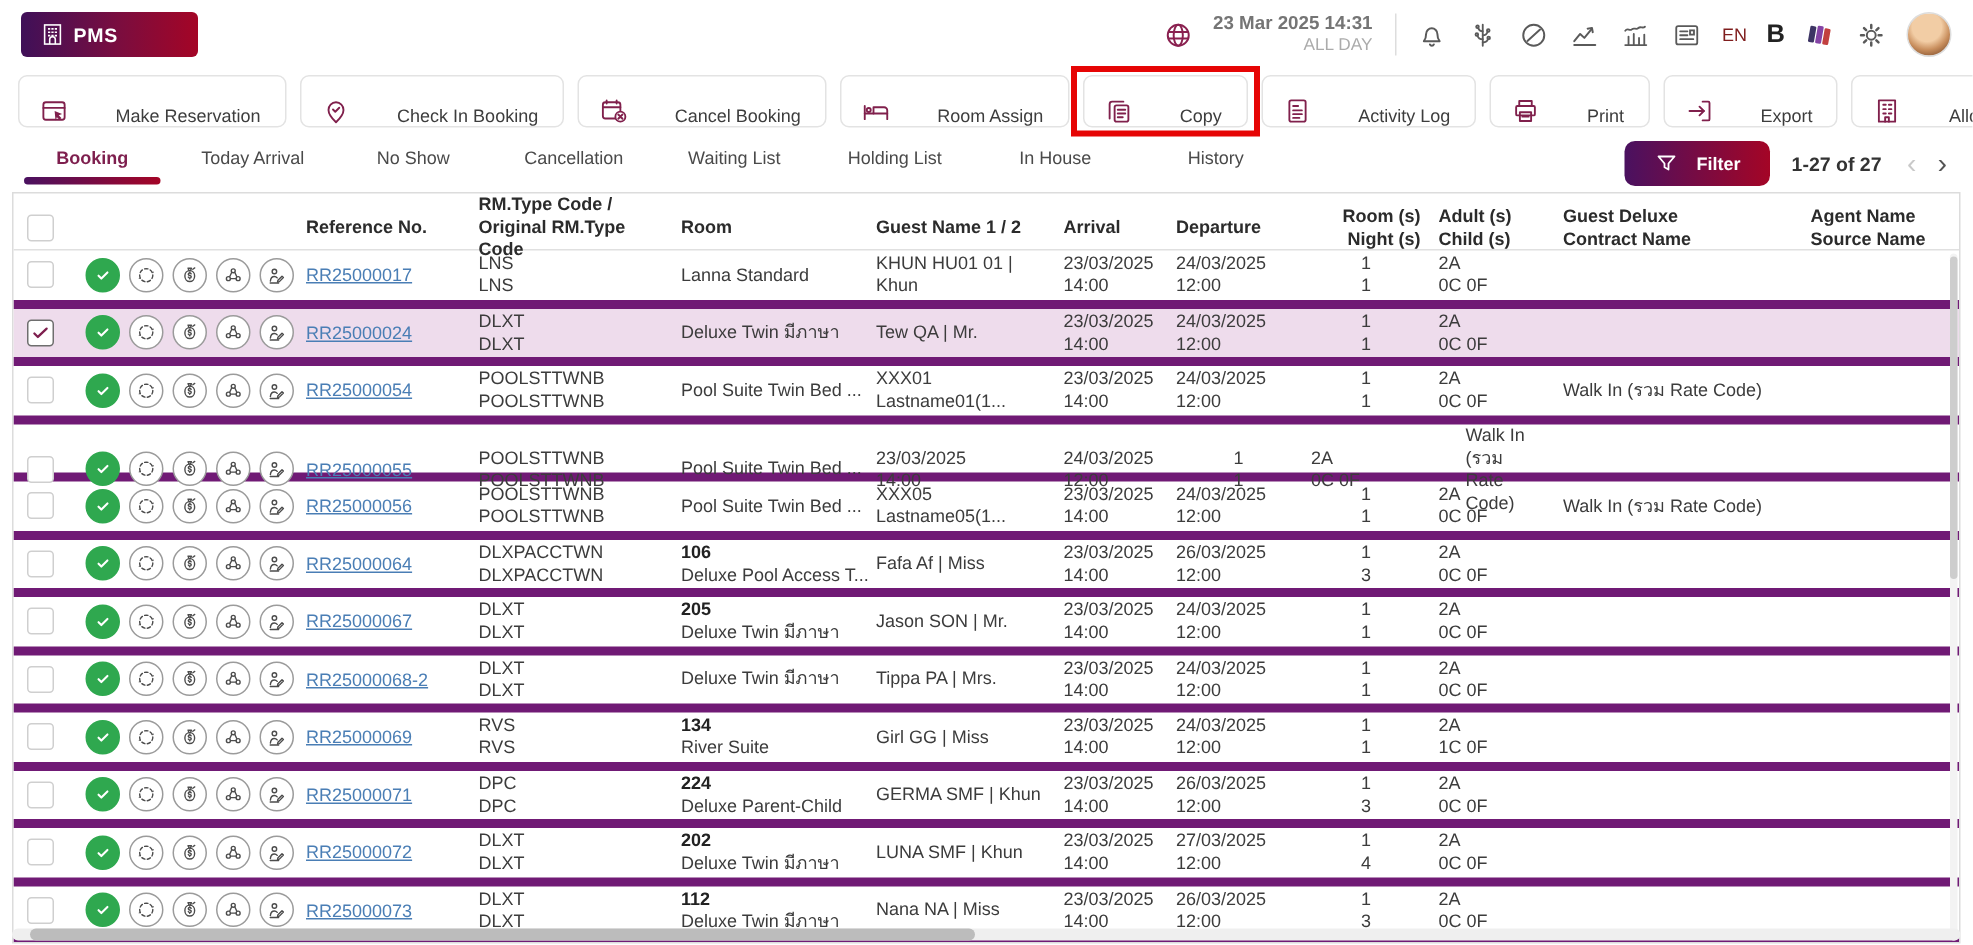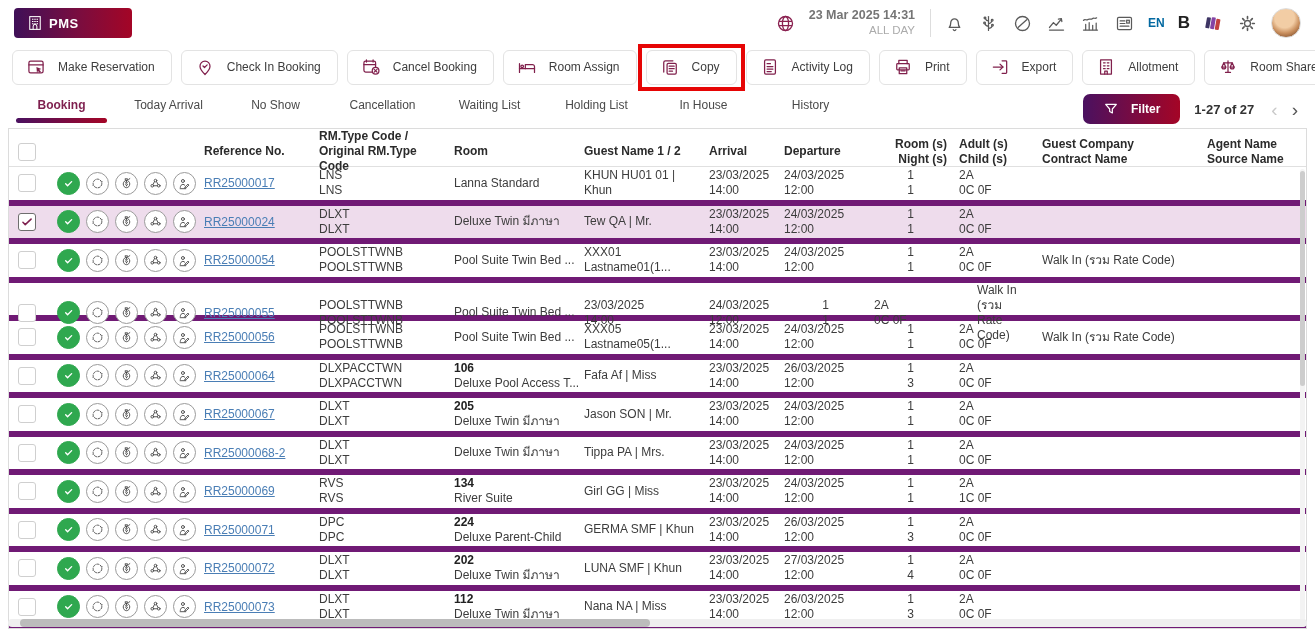--- a/index.html
+++ b/index.html
@@ -13,28 +13,28 @@
   .logo .icn svg{ width:18px;height:18px; }
   .logo-label { font-size:13px; font-weight:700; letter-spacing:.5px; }
   .top-right { display:flex; align-items:center; gap:13px; }
   .icn { display:inline-flex; align-items:center; justify-content:center; color:#5a5a5a; }
   .icn svg { width:21px; height:21px; }
   .globe { color:#8a2150; }
   .dt-block { text-align:right; line-height:15px; margin-right:2px; }
   .dt-line { font-size:12.5px; font-weight:700; color:#757575; }
   .dt-shift { font-size:11.5px; color:#ababab; }
   .v-div { width:1px; height:28px; background:#ddd; }
-  .lang { font-size:12px; font-weight:700; color:#0369a1; cursor:pointer; }
+  .lang { font-size:12px; font-weight:400; color:#7f1d1d; cursor:pointer; }
   .boldb { font-size:17px; font-weight:700; color:#222; cursor:pointer; }
   .avatar { width:30px; height:30px; border-radius:50%; cursor:pointer;
     background:radial-gradient(circle at 45% 32%, #f2cda5 0 40%, #c98f5e 62%, #7c4a28 90%); border:1px solid #ddd; }
 
   
   .toolbar { display:flex; align-items:center; gap:9px; padding:6px 12px 0 12px; height:44px; }
-  .tbtn { display:flex; align-items:center; gap:12px; height:35px; padding:0 16px 0 13px;
+  .tbtn { display:flex; align-items:flex-end; gap:31px; height:35px; padding:0 16px 0 13px;
     background:#fff; border:1px solid #e3e3e3; border-radius:6px; cursor:pointer;
     font-family:inherit; font-size:12px; color:#3d3d3d; white-space:nowrap; }
   .tbtn .icn { color:#80204c; }
   .tbtn .icn svg { width:20px; height:20px; }
   .copy-wrap { position:relative; }
   .red-box { position:absolute; top:-6px; bottom:-6px; left:-8px; right:-8px;
     border:4px solid #e60505; pointer-events:none; z-index:4; }
 
   
   .tabsrow { display:flex; align-items:center; margin:8px 10px 0 8px; height:30px; }
@@ -324,21 +324,21 @@
     <div class="cell">Departure</div>
     <div class="cell c-right">
       <div>Room (s)</div>
         <div>Night (s)</div>
     </div>
     <div class="cell">
       <div>Adult (s)</div>
         <div>Child (s)</div>
     </div>
     <div class="cell c-pad">
-      <div>Guest Company</div>
+      <div>Guest Deluxe</div>
         <div>Contract Name</div>
     </div>
     <div class="cell c-pad">
       <div>Agent Name</div>
         <div>Source Name</div>
     </div>
   </div>
   <div id="tbody">
       <div class="grid-row trow">
         <div class="cell c-center">

